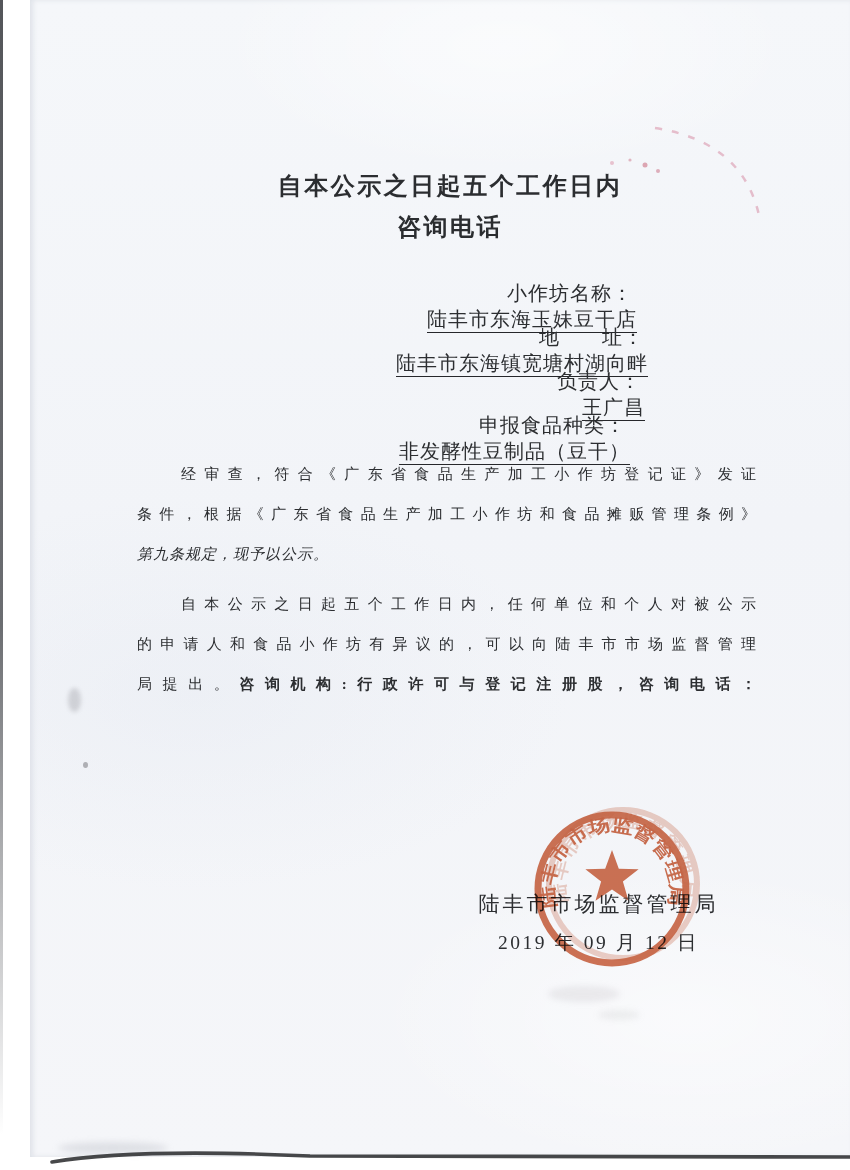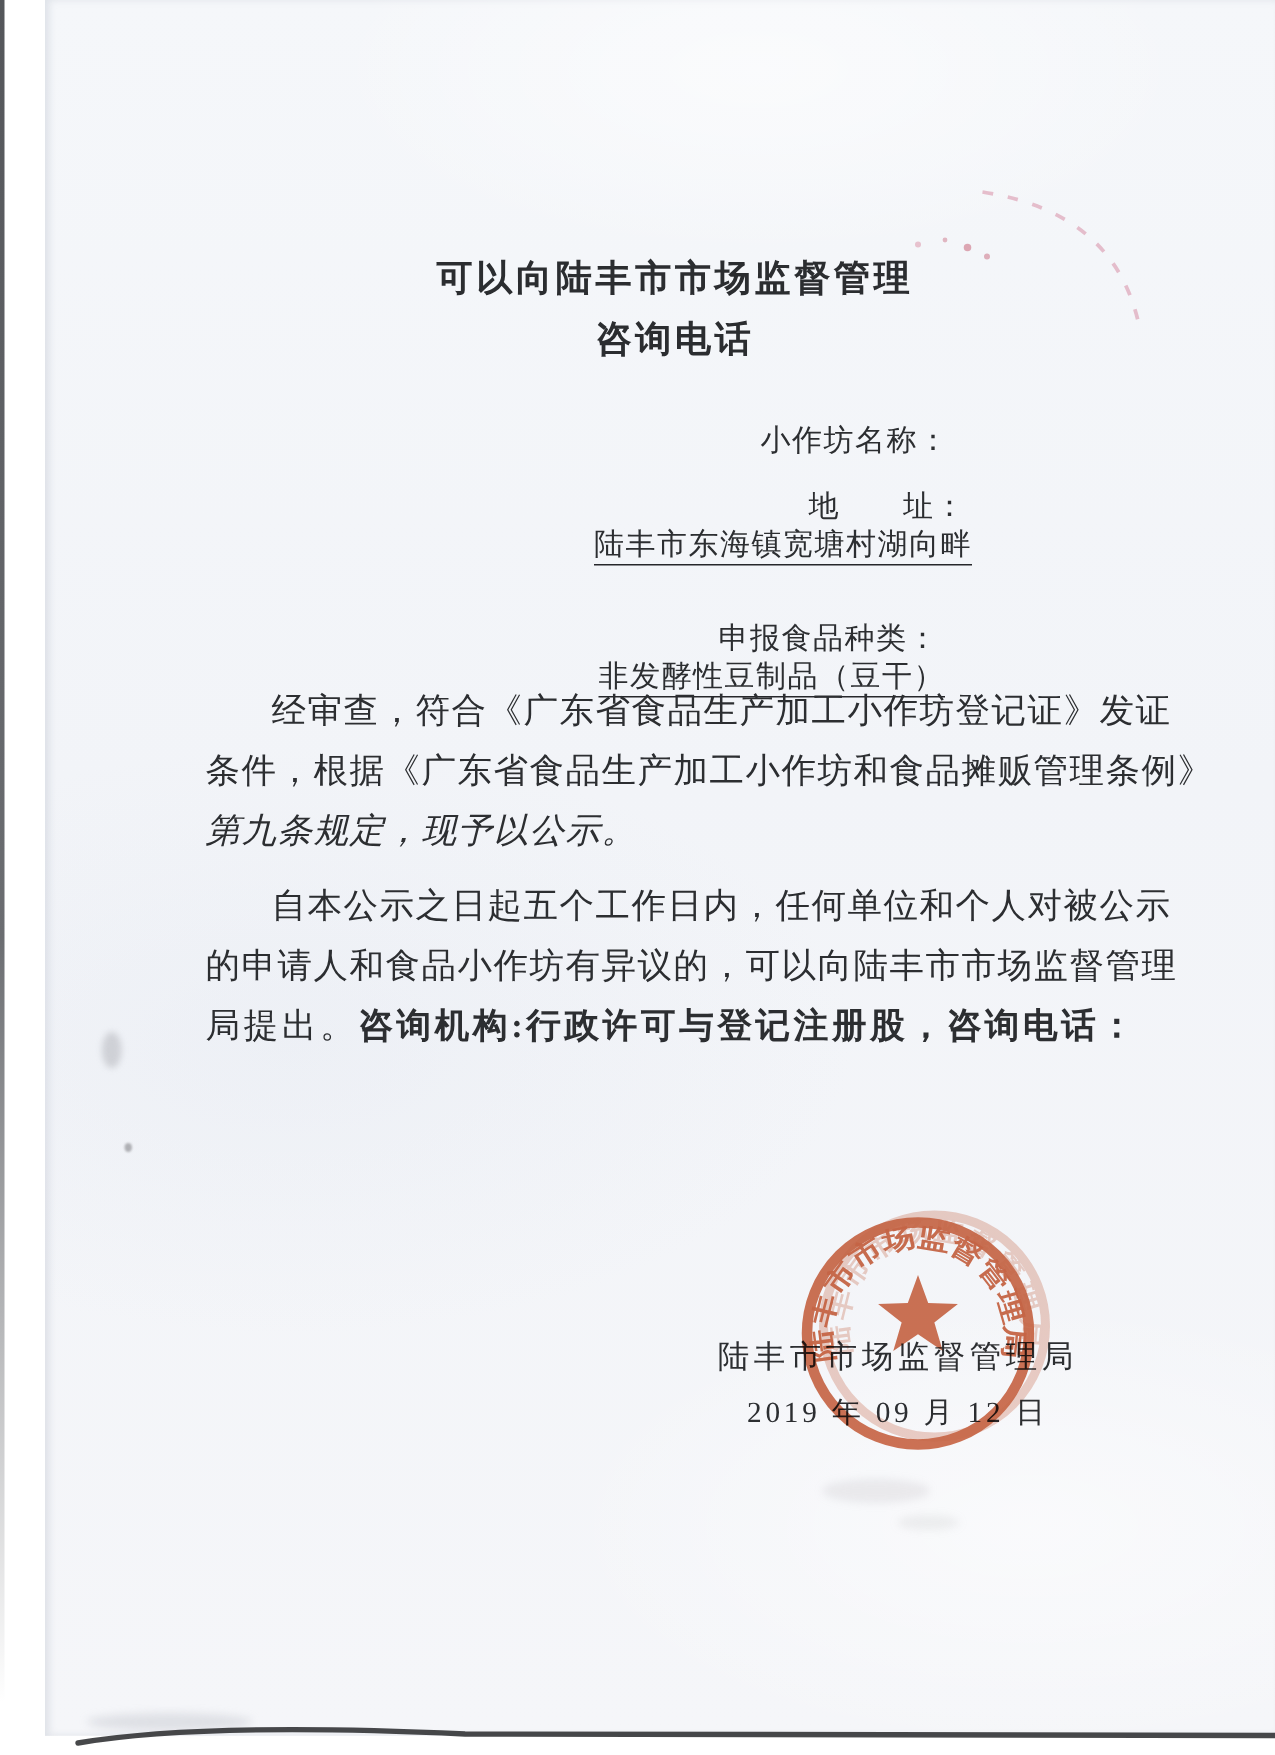--- a/index.html
+++ b/index.html
@@ -33,21 +33,21 @@
   .t1{top:171px;} .t2{top:212px;}
   .frow{
     position:absolute;display:flex;align-items:flex-end;height:27px;
     font-size:20px;color:#2c2e31;flex-direction:column;
   }
   .flabel{white-space:pre;letter-spacing:1px;padding-right:4px;}
   .fvalue{
     flex:1;text-align:center;border-bottom:1.6px solid #26272b;
     padding-bottom:1px;letter-spacing:1px;line-height:24px;
   }
-  .para{position:absolute;left:137px;width:620px;font-size:23px;color:#2c2e31;}
+  .para{position:absolute;left:137px;width:620px;font-size:15px;color:#2c2e31;}
   .bline{
     height:40px;line-height:40px;letter-spacing:1px;
     text-align:justify;text-align-last:justify;white-space:nowrap;
   }
   .bline.short{text-align:right;text-align-last:left;font-style:italic;}
   .bline.indent{text-indent:44px;}
   .bold{font-weight:700;}
   .sig{
     position:absolute;left:426px;top:889px;width:345px;text-align:center;color:#2c2e31;
   }
@@ -67,29 +67,34 @@
   }
 </style>
 </head>
 <body>
 
 <div class="canvas">
 
   <div class="paper"></div>
   <div class="paper-sheen"></div>
 
-  <div class="title t1">可以向陆丰市市场监督管理</div>
+  <div class="title t1">自本公示之日起五个工作日内</div>
   <div class="title t2">咨询电话</div>
 
   <div class="frow" style="left:185px;top:280px;width:452px;">
     <span class="flabel">小作坊名称：</span>
+    <span class="fvalue">陆丰市东海玉妹豆干店</span>
   </div>
   <div class="frow" style="left:185px;top:324px;width:463px;">
     <span class="flabel">地　　址：</span>
     <span class="fvalue">陆丰市东海镇宽塘村湖向畔</span>
+  </div>
+  <div class="frow" style="left:185px;top:368px;width:460px;">
+    <span class="flabel">负责人：</span>
+    <span class="fvalue">王广昌</span>
   </div>
   <div class="frow" style="left:185px;top:412px;width:445px;">
     <span class="flabel">申报食品种类：</span>
     <span class="fvalue">非发酵性豆制品（豆干）</span>
   </div>
 
   <div class="para" style="top:454px;">
     <div class="bline indent">经审查，符合《广东省食品生产加工小作坊登记证》发证</div>
     <div class="bline">条件，根据《广东省食品生产加工小作坊和食品摊贩管理条例》</div>
     <div class="bline short">第九条规定，现予以公示。</div>

